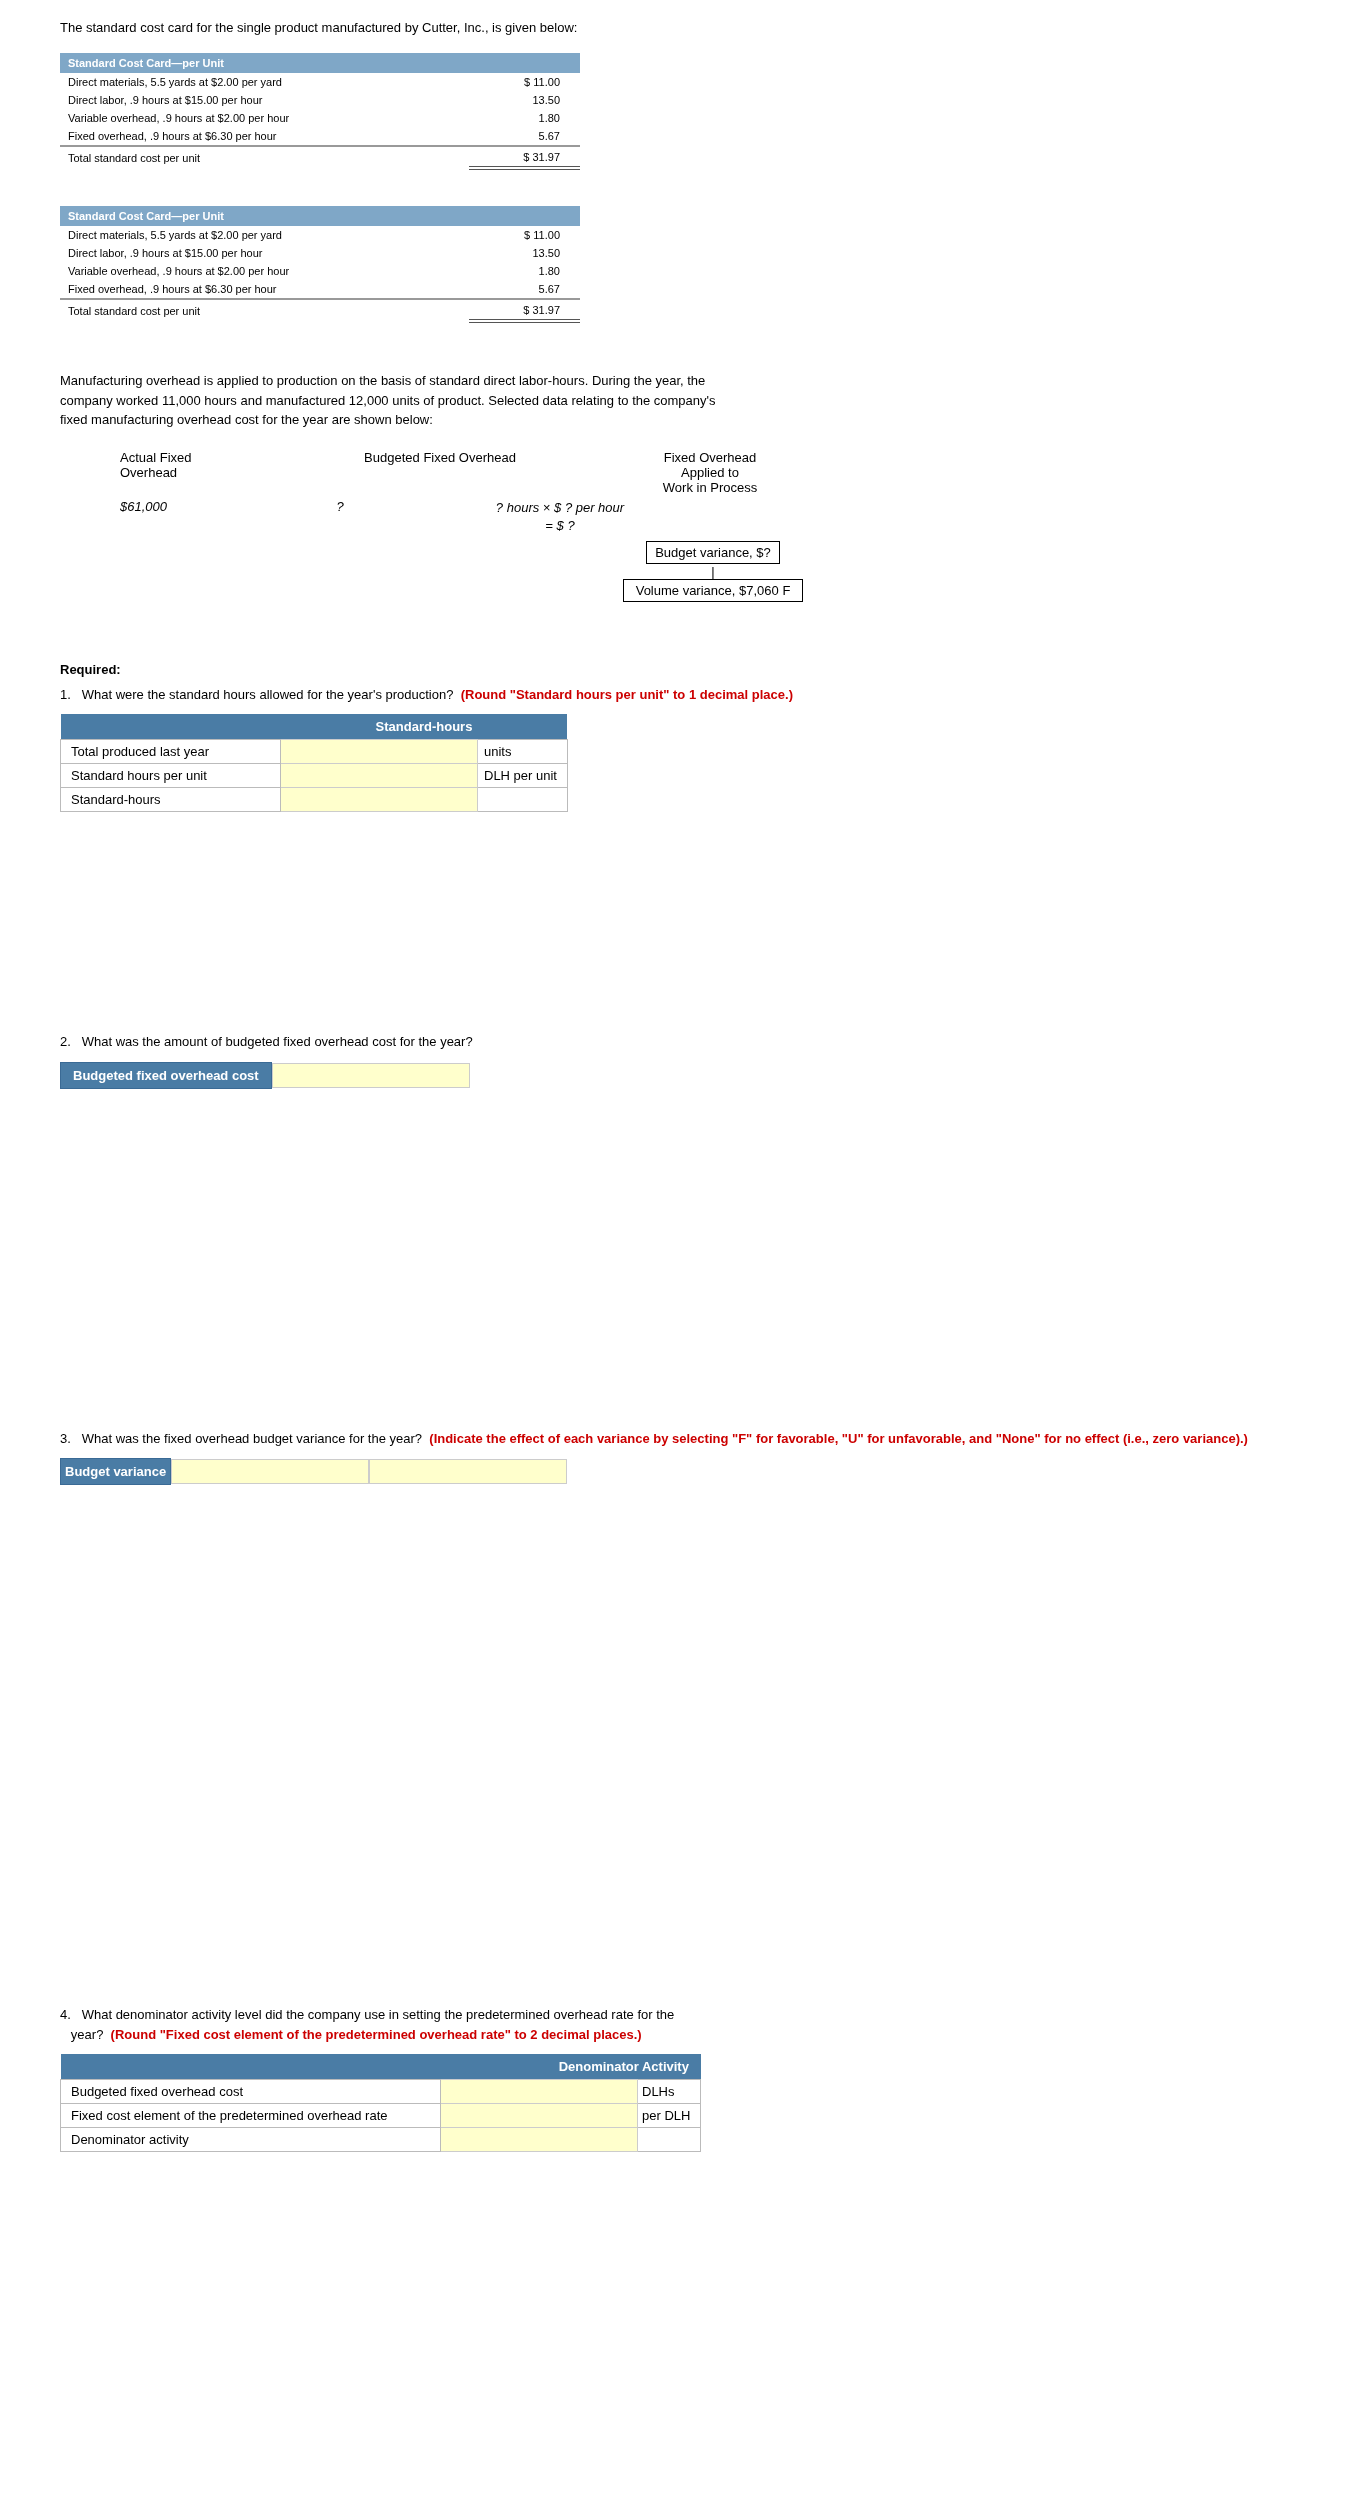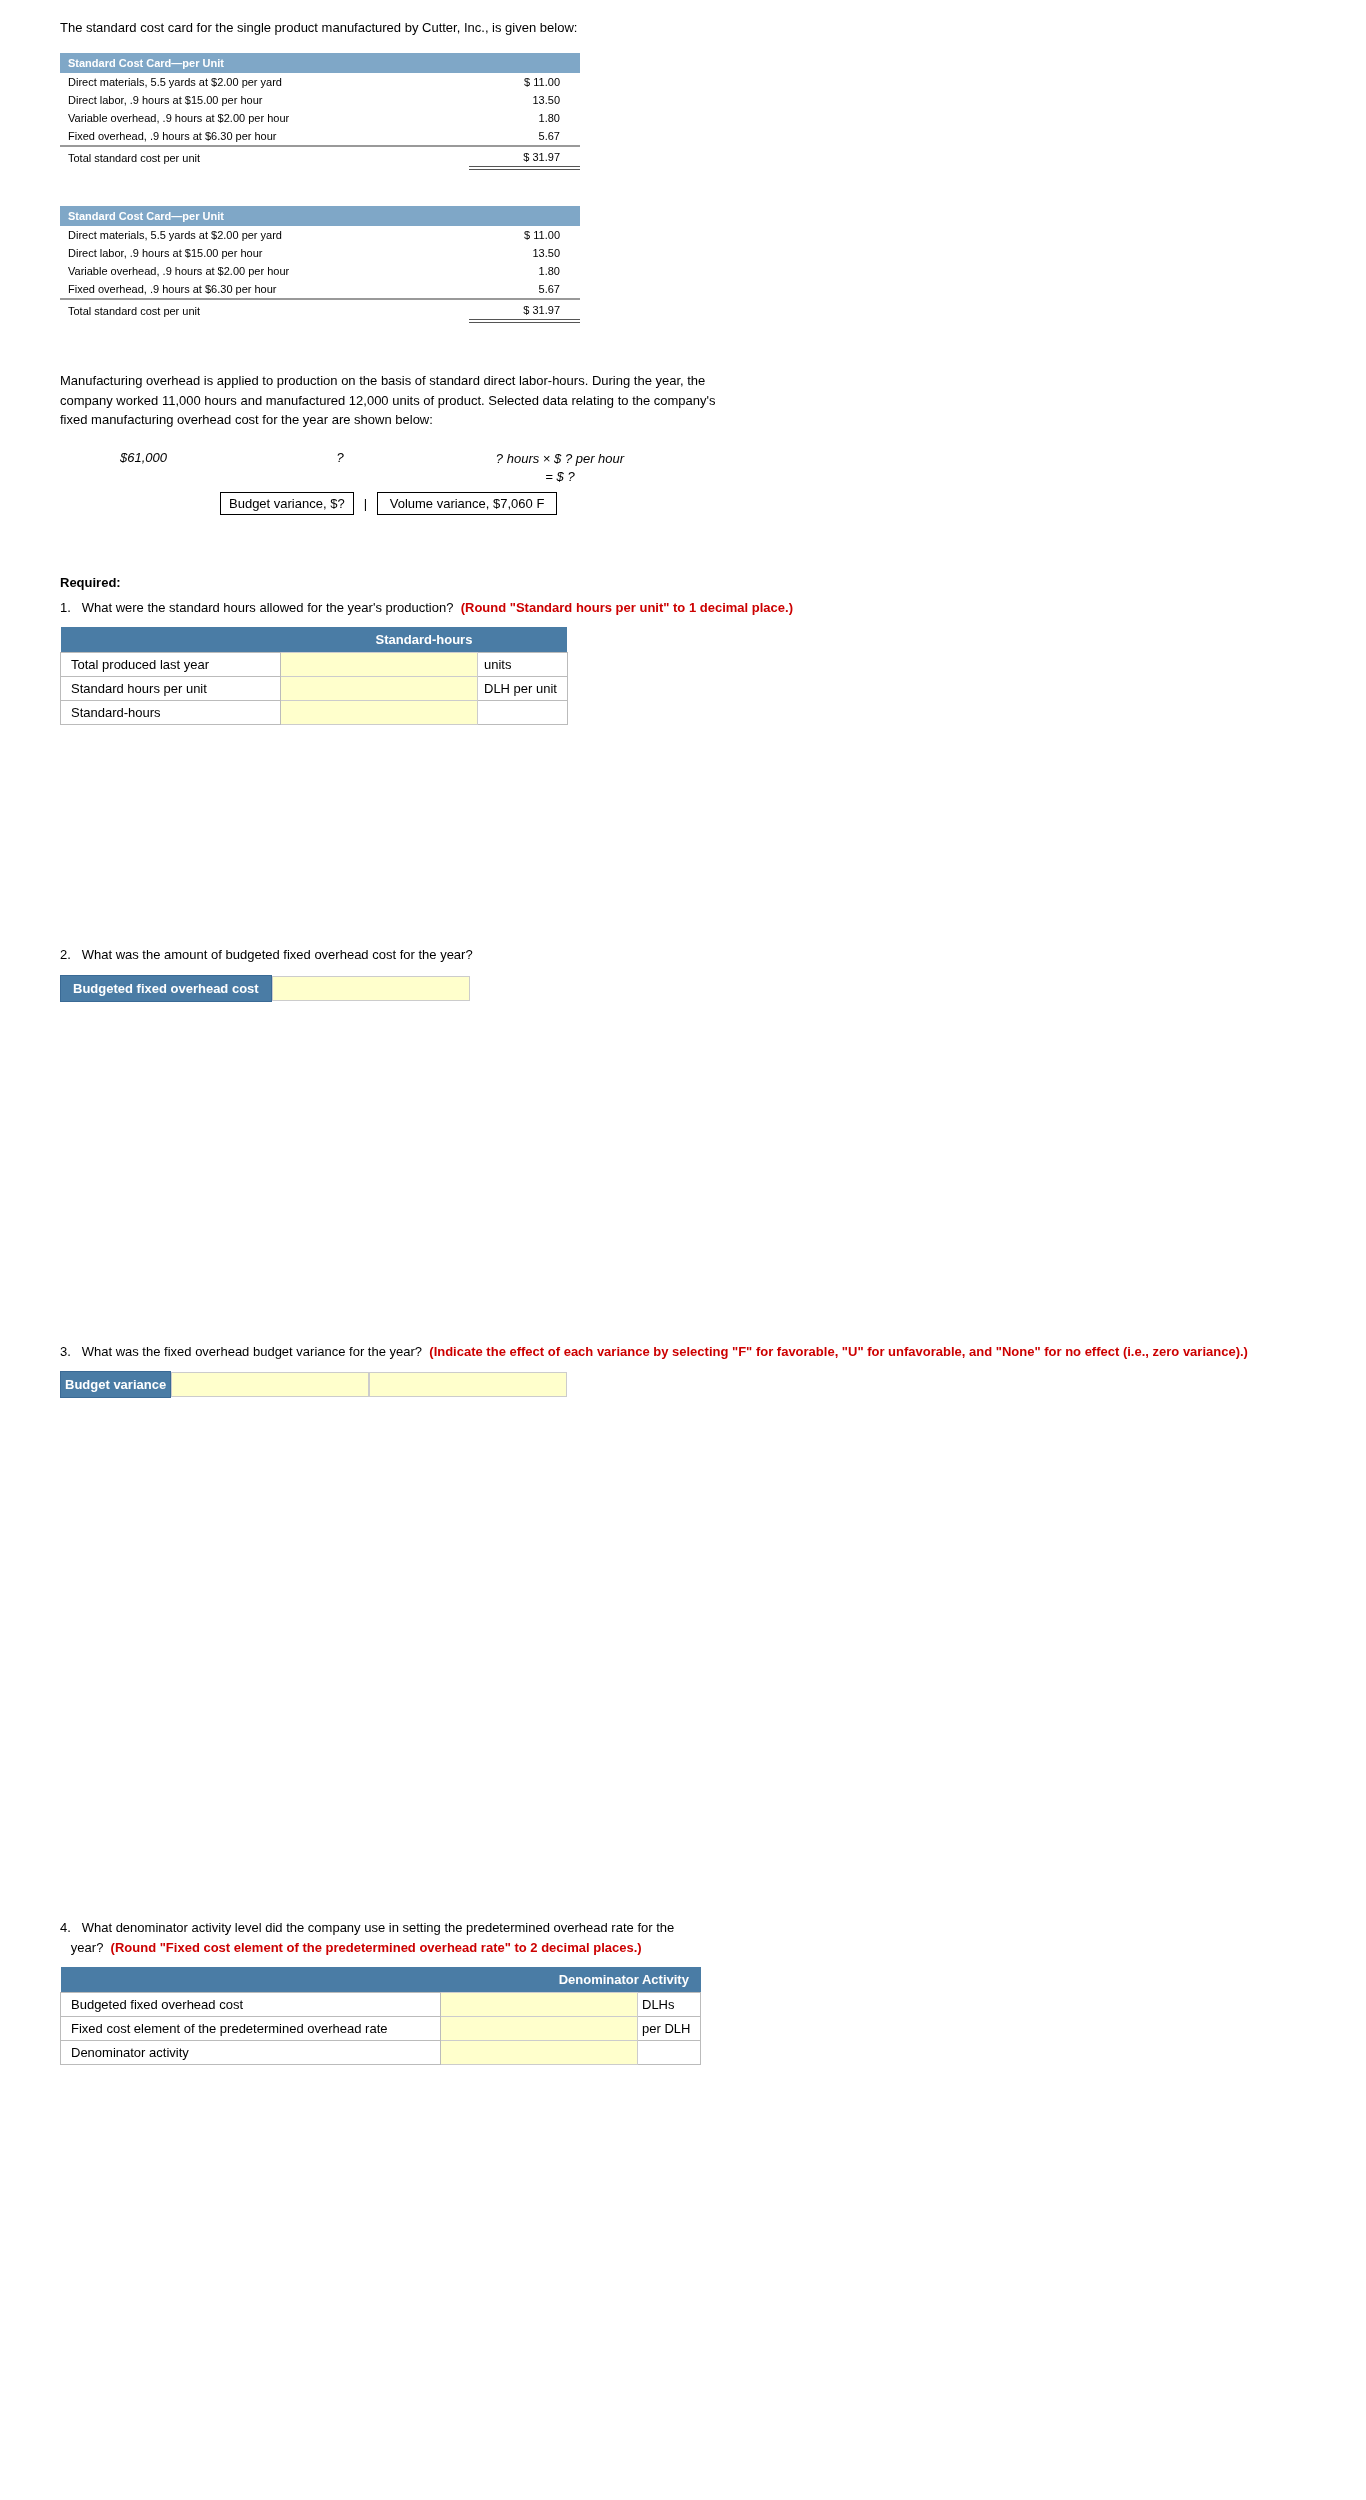--- a/index.html
+++ b/index.html
@@ -240,20 +240,21 @@
       gap: 0;
       font-style: italic;
     }
     .oh-v1 { min-width: 100px; font-size: 13px; }
     .oh-v2 { min-width: 240px; text-align: center; font-size: 13px; }
     .oh-v3 { min-width: 200px; text-align: center; font-size: 13px; }
 
     .var-line {
       display: flex;
       align-items: center;
+      flex-direction: column;
     }
     .var-left {
       min-width: 100px;
     }
     .var-mid {
       min-width: 120px;
       border: 1px solid #000;
       padding: 3px 8px;
       text-align: center;
       font-size: 13px;
@@ -334,20 +335,34 @@
       <td class="double-underline">$ 31.97</td>
     </tr>
   </tbody>
 </table>
 
 <div class="section-gap2"></div>
 
 <p class="mfg-text">Manufacturing overhead is applied to production on the basis of standard direct labor-hours. During the year, the company worked 11,000 hours and manufactured 12,000 units of product. Selected data relating to the company's fixed manufacturing overhead cost for the year are shown below:</p>
 
 <div class="oh-diagram-wrapper">
+  <div class="oh-top-row">
+    <div class="oh-top-col left">
+      <span>Actual Fixed</span>
+      <span>Overhead</span>
+    </div>
+    <div class="oh-top-col center">
+      <span>Budgeted Fixed Overhead</span>
+    </div>
+    <div class="oh-top-col right">
+      <span>Fixed Overhead</span>
+      <span>Applied to</span>
+      <span>Work in Process</span>
+    </div>
+  </div>
 
   <div class="oh-values-row" style="margin-bottom: 6px; align-items: flex-start;">
     <div class="oh-v1">$61,000</div>
     <div class="oh-v2" style="text-align:center;">?</div>
     <div class="oh-v3" style="text-align:center; line-height:1.4;">
       <div>? hours × $ ? per hour</div>
       <div>= $ ?</div>
     </div>
   </div>
 

